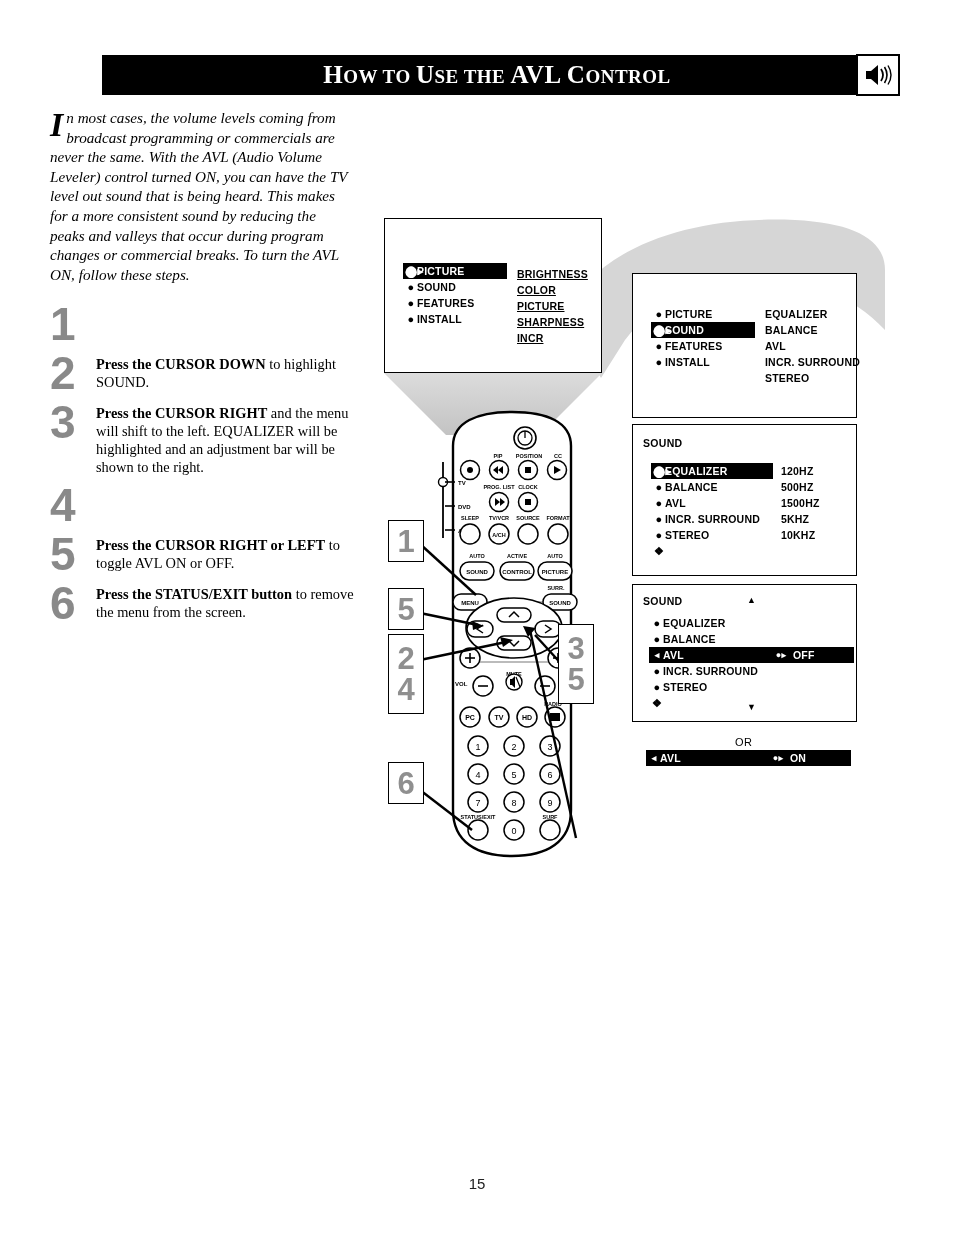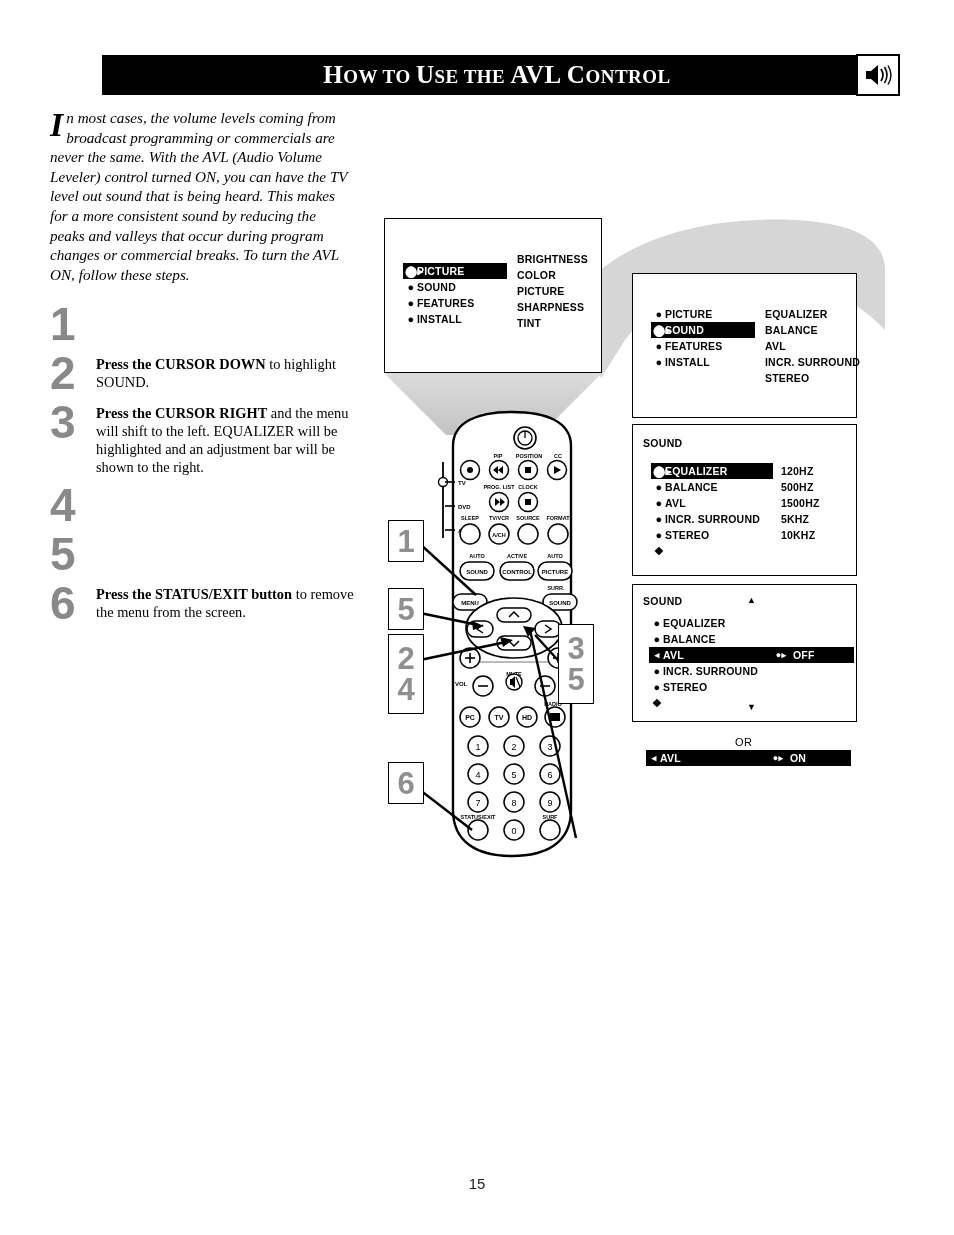--- a/index.html
+++ b/index.html
@@ -288,20 +288,21 @@
     </div>
     <div class="step-row">
       <div class="step-number">3</div>
       <div class="step-text"><b>Press the CURSOR RIGHT</b><span> and the menu will shift to the left. EQUALIZER will be highlighted and an adjustment bar will be shown to the right.</span></div>
     </div>
     <div class="step-row">
       <div class="step-number">4</div>
     </div>
     <div class="step-row">
       <div class="step-number">5</div>
+      <div class="step-text"><b>Press the CURSOR RIGHT or LEFT</b><span> to toggle AVL ON or OFF.</span></div>
     </div>
     <div class="step-row">
       <div class="step-number">6</div>
       <div class="step-text"><b>Press the STATUS/EXIT button</b><span> to remove the menu from the screen.</span></div>
     </div>
   </div>
 
 <div id="diagram-area">
 
   <svg id="grey-swoosh" style="left:185px; top:0px;" width="320" height="250" viewBox="0 0 320 250">
@@ -331,26 +332,26 @@
       </div>
       <div class="osd-item" style="width:104px;">
         <span class="bullet">●</span>
           <span>FEATURES</span>
       </div>
       <div class="osd-item" style="width:104px;">
         <span class="bullet">●</span>
           <span>INSTALL</span>
       </div>
     </div>
-    <div class="osd-col" style="left:132px; top:32px;">
+    <div class="osd-col" style="left:132px; top:47px;text-decoration:underline;">
       <div class="osd-value-item">BRIGHTNESS</div>
       <div class="osd-value-item">COLOR</div>
       <div class="osd-value-item">PICTURE</div>
       <div class="osd-value-item">SHARPNESS</div>
-      <div class="osd-value-item">TINT</div>
+      <div class="osd-value-item">INCR</div>
     </div>
   </div>
 
   <div class="osd-panel" id="panel-sound-selected" style="left:252px; top:63px; width:225px; height:145px;">
     <div class="osd-col" style="left:18px; top:32px; width:104px;">
       <div class="osd-item" style="width:104px;">
         <span class="bullet">●</span>
           <span>PICTURE</span>
       </div>
       <div class="osd-item hl" style="width:104px;">

